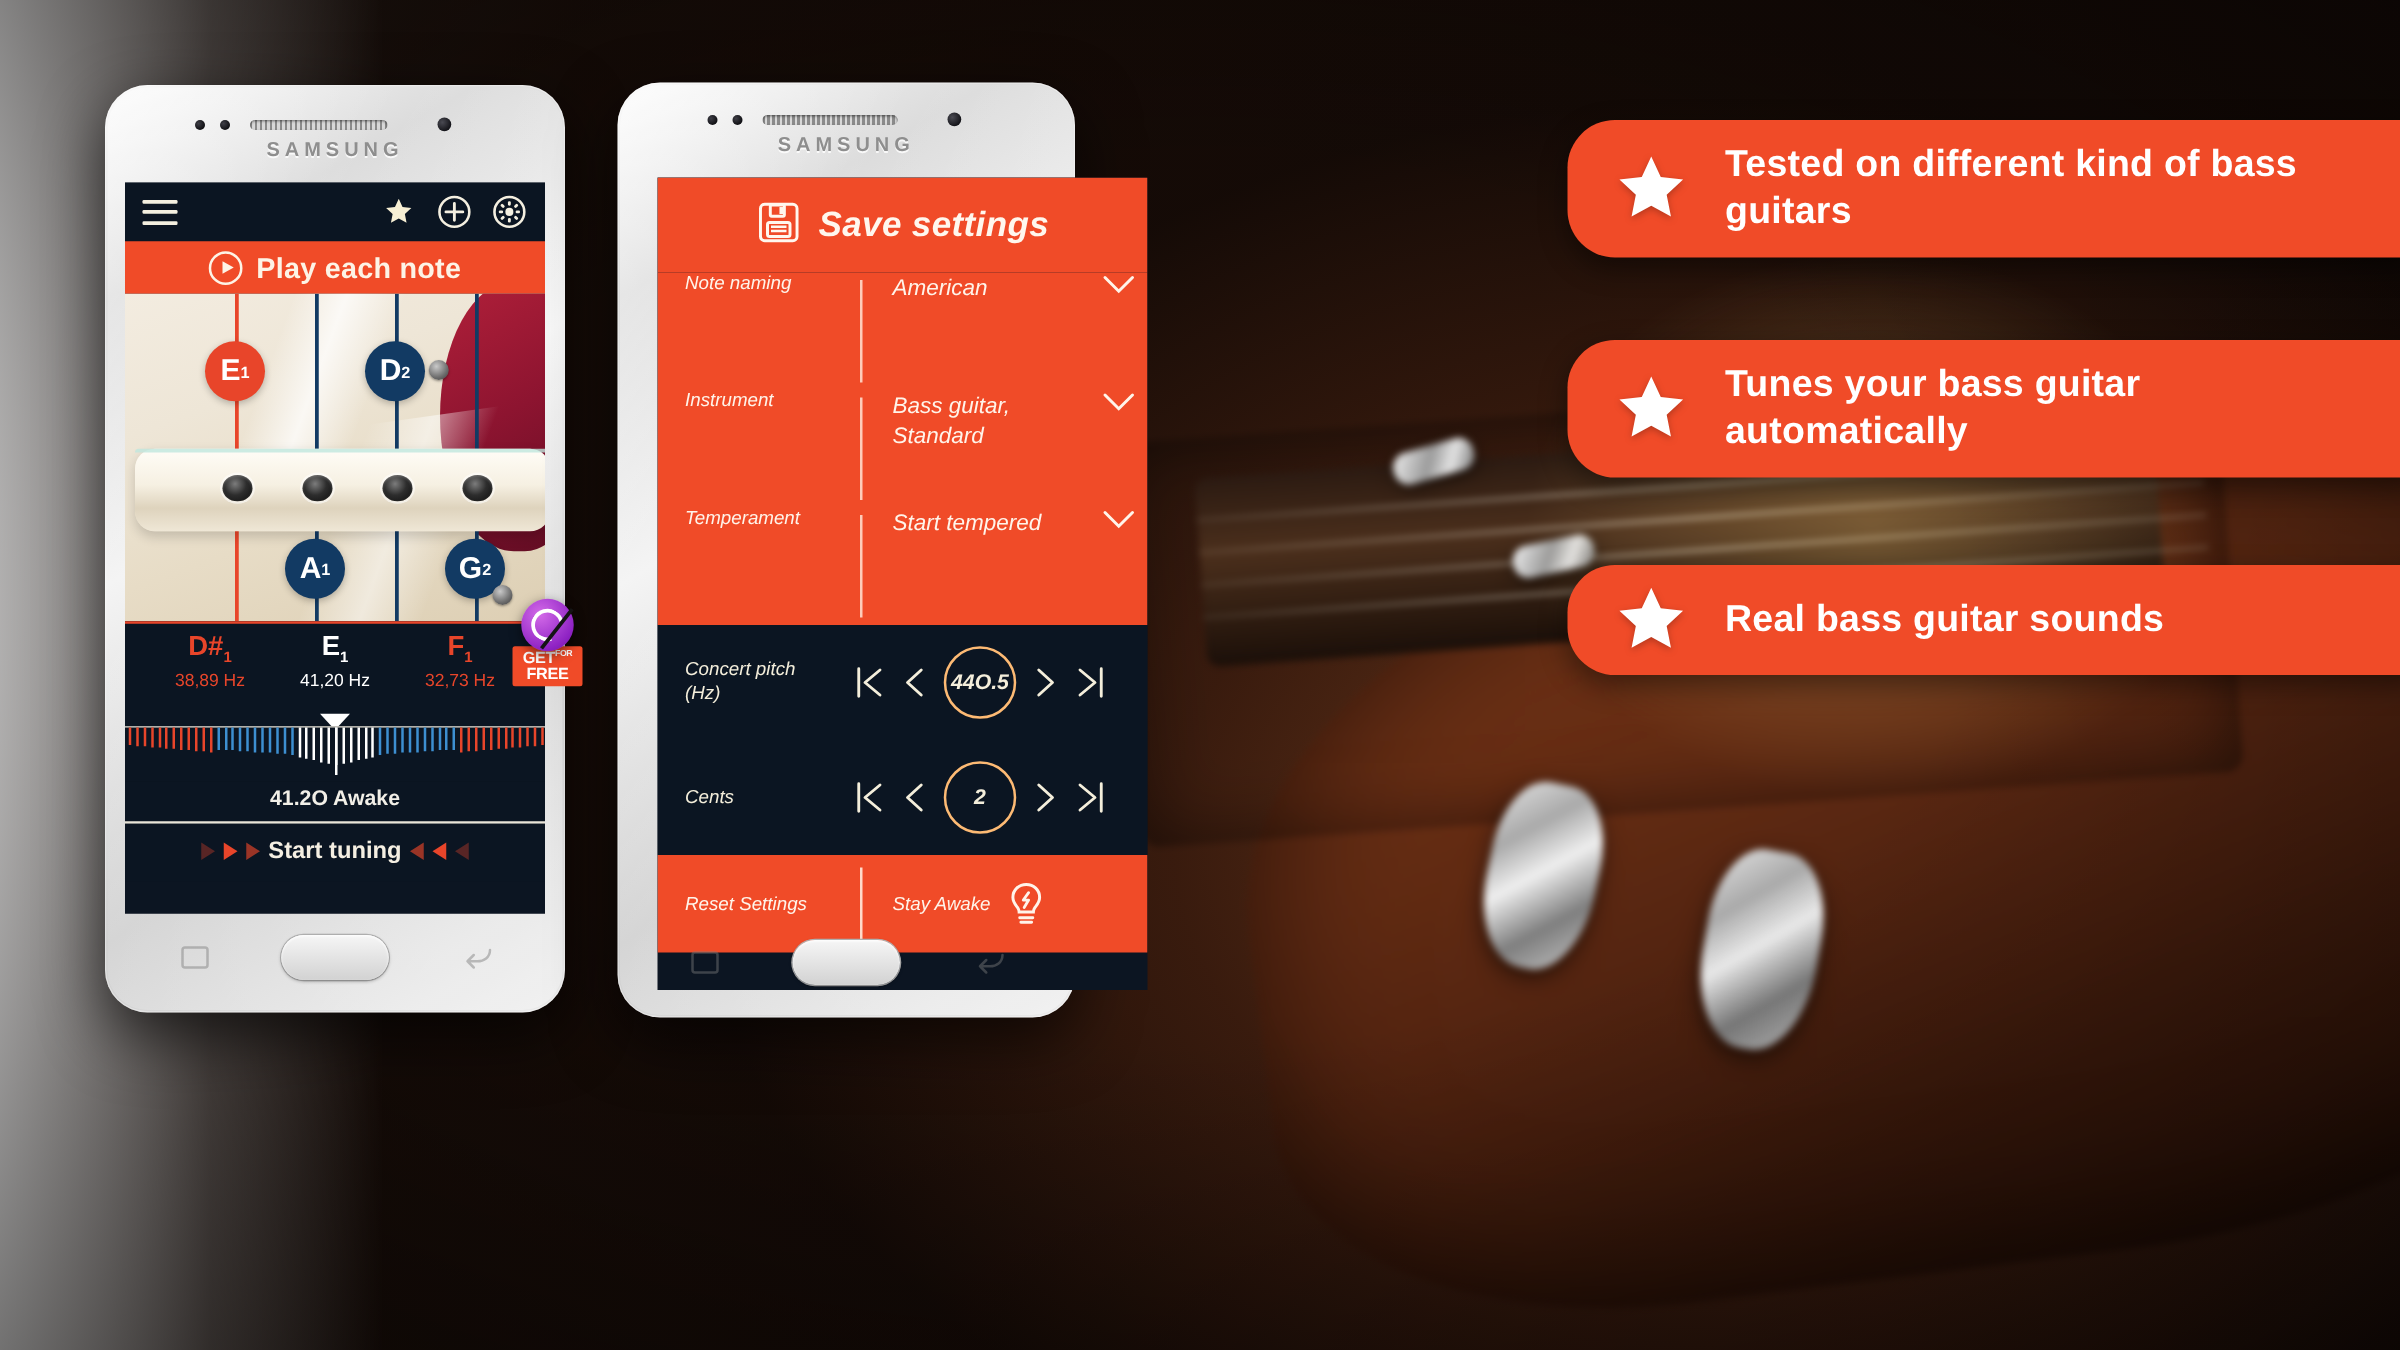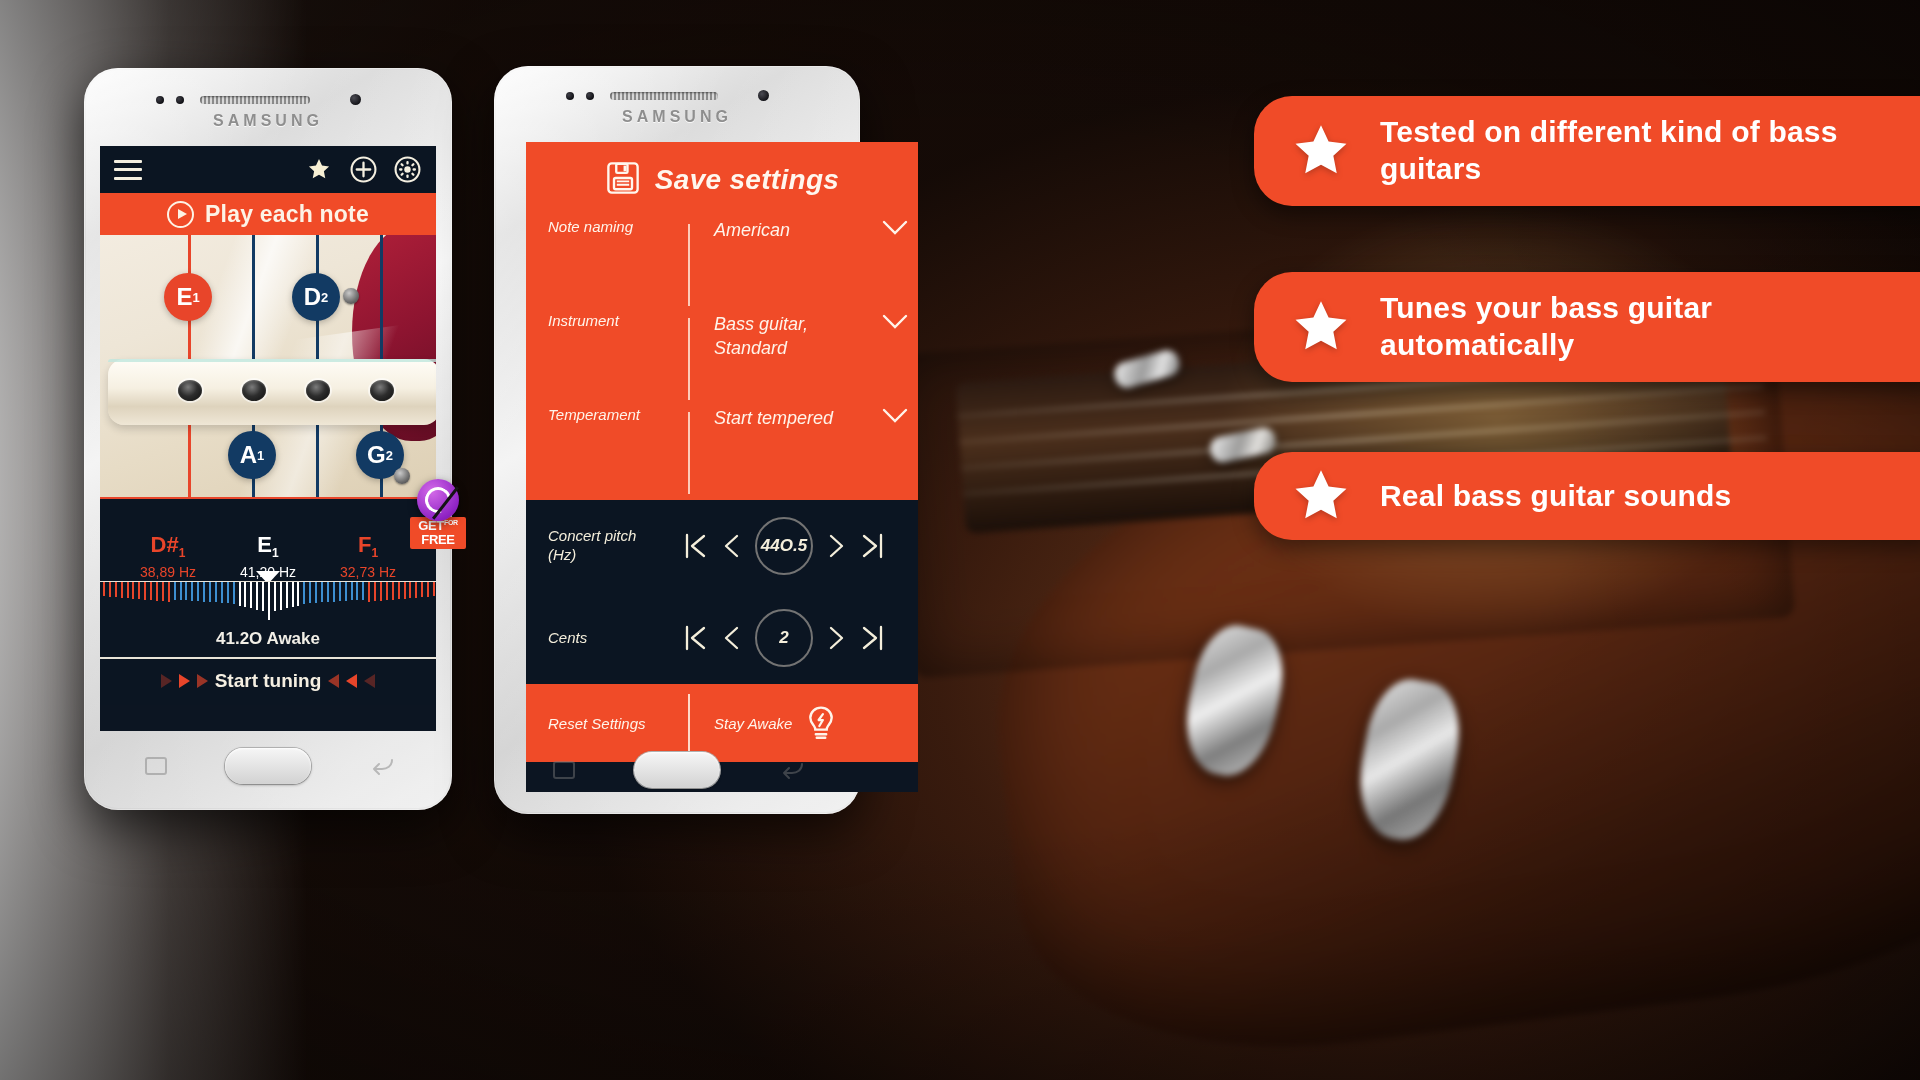--- a/index.html
+++ b/index.html
@@ -190,21 +190,21 @@
     position:absolute; width:16px; height:16px; border-radius:50%;
     background:radial-gradient(circle at 38% 32%, #c9c9c9, #6d6d6d 60%, #3b3b3b);
     box-shadow:0 1px 2px rgba(0,0,0,.4);
   }
 
   .readout {
     position:relative; height:84px; background:#0b1522;
     border-top:2px solid #e8452a;
   }
   .rd-col { position:absolute; top:6px; text-align:center; width:120px; }
-  .rd-note { font-size:22px; font-weight:700; line-height:1.05;margin-top:28px; }
+  .rd-note { font-size:22px; font-weight:700; line-height:1.05; }
   .rd-note sub { font-size:12px; }
   .rd-hz { font-size:14px; margin-top:4px; }
   .rd-col.side .rd-note, .rd-col.side .rd-hz { color:#e8452a; }
   .rd-col.mid  .rd-note, .rd-col.mid  .rd-hz { color:#ffffff; }
   .caret {
     position:absolute; left:50%; transform:translateX(-50%); bottom:-3px;
     width:0;height:0;border-left:12px solid transparent;border-right:12px solid transparent;border-top:13px solid #fff;
   }
 
   .ruler { position:relative; height:44px; background:#0b1522; border-top:1px solid #e9e4d8; }
@@ -258,21 +258,21 @@
   .s2-row.r3 { height:94px; }
 
   .s2-dark { background:#0b1522; color:#f4eedb; }
   .s2-step {
     display:flex; align-items:center; height:92px; padding-left:22px; padding-right:14px; gap:0;
   }
   .s2-step .lab { flex:0 0 116px; font-size:15px; font-weight:500; line-height:1.25; }
   .s2-step .ctl { flex:1; display:flex; align-items:center; justify-content:center; gap:14px; }
   .stepbtn { color:#f4eedb; display:flex; align-items:center; }
   .valcircle {
-    width:58px;height:58px;border-radius:50%;border:2px solid #737373;
+    width:58px;height:58px;border-radius:50%;border:2px solid #fdba74;
     display:flex;align-items:center;justify-content:center; font-size:17px; font-weight:600;
   }
   .s2-foot {
     background:#f04b28; height:78px; display:flex; align-items:center; position:relative; color:#fff4ea;
   }
   .s2-foot .lab  { flex:0 0 162px; padding-left:22px; font-size:15px; font-weight:500; }
   .s2-foot .vsep { position:absolute; left:162px; top:10px; bottom:10px; width:2px; background:#ffd9c9; }
   .s2-foot .lab2 { padding-left:26px; font-size:15px; font-weight:500; }
   .s2-foot .bulb { margin-left:12px; display:flex; align-items:center; }
 

